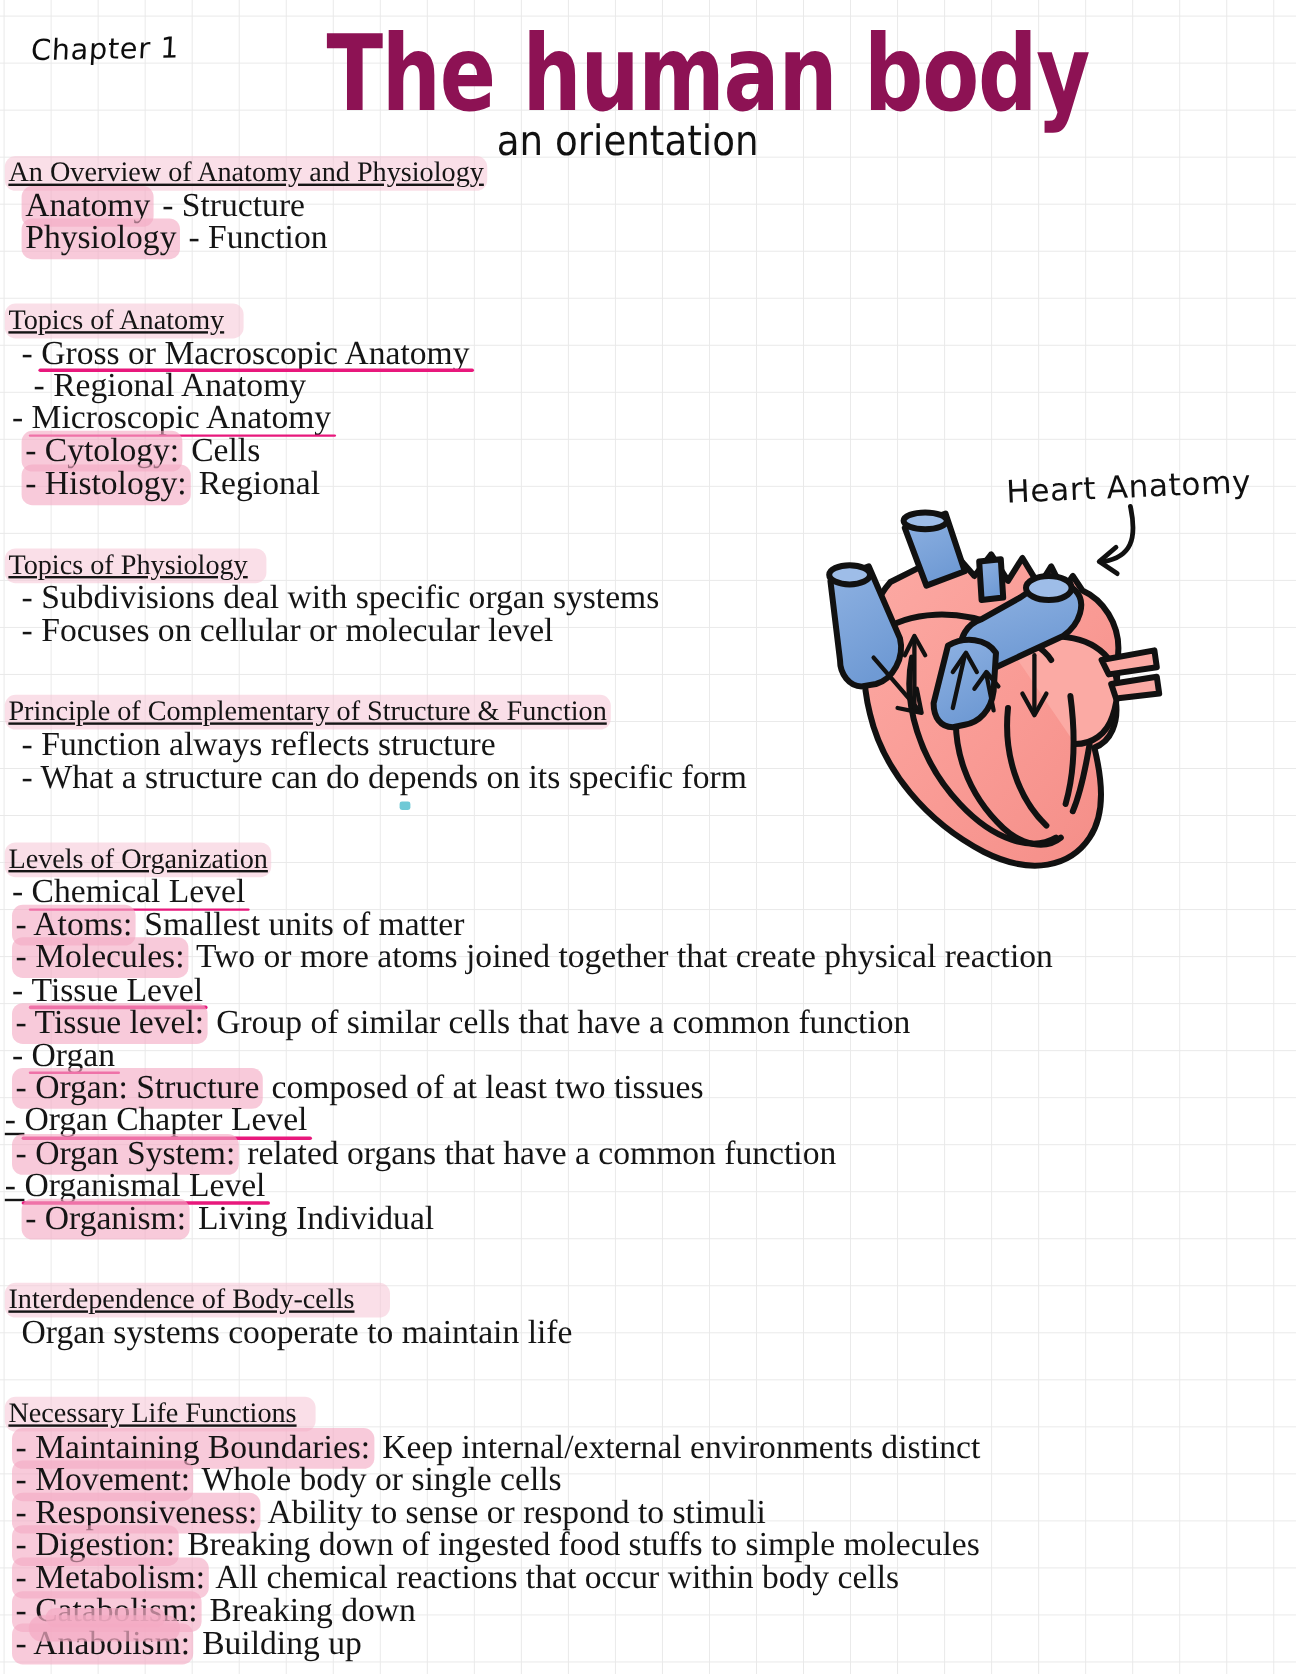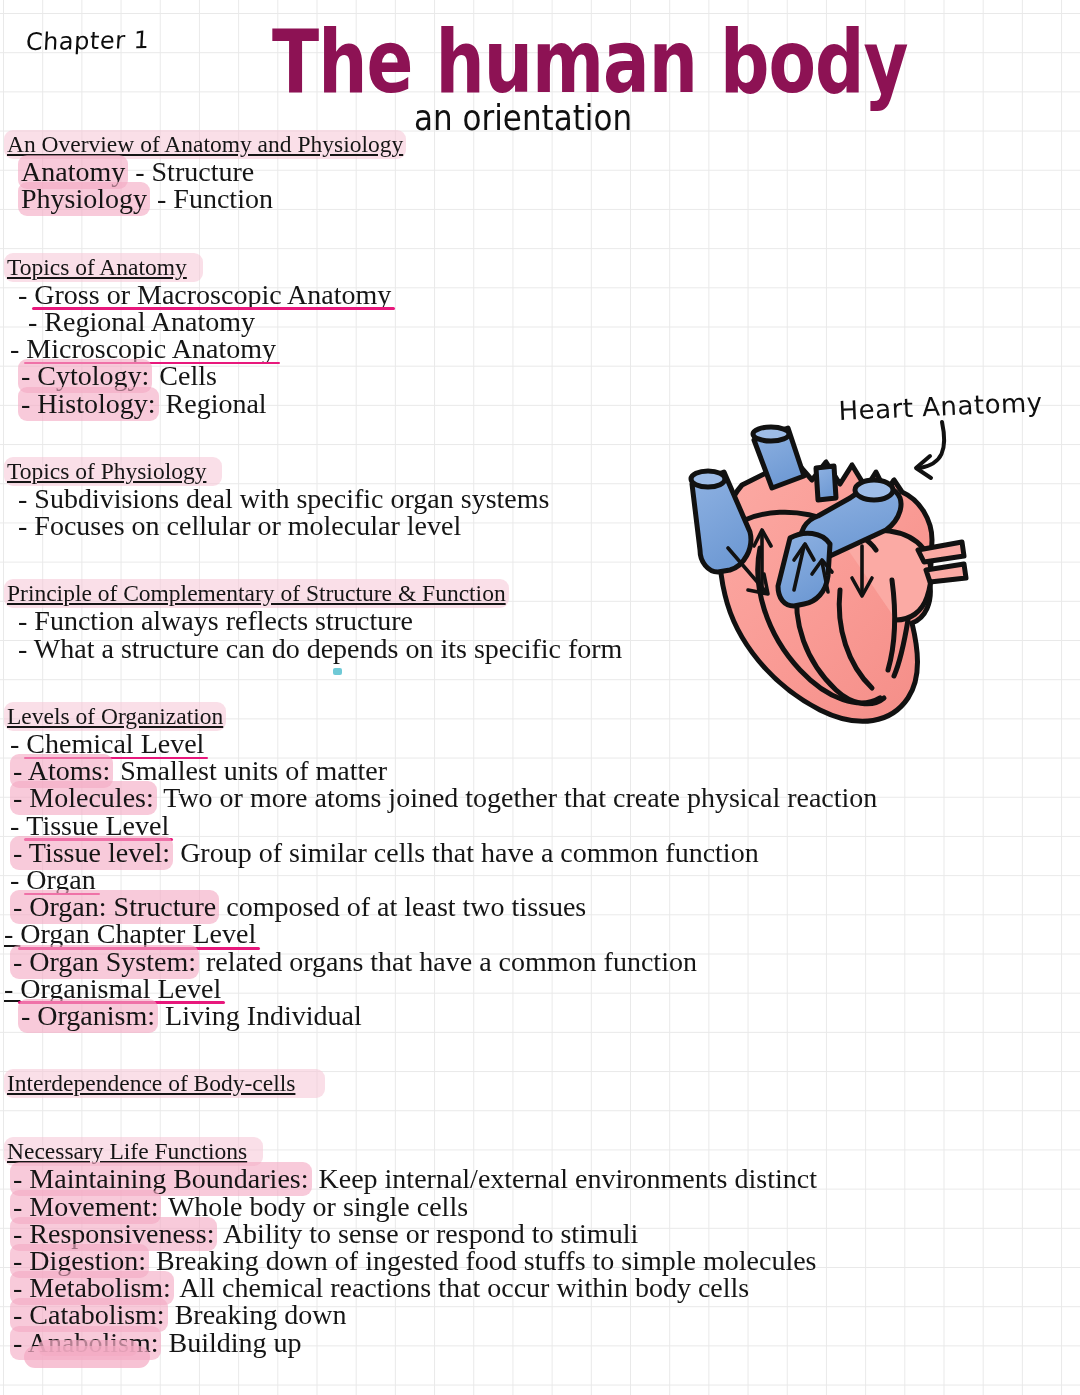--- a/index.html
+++ b/index.html
@@ -266,20 +266,21 @@
     <div class="line ind2">
       <span class="hl">- Organism:</span><span> Living Individual</span>
     </div>
 
     <div class="spacer"></div>
     <div class="spacer half"></div>
 
     <div class="line h ind0">
       <span class="hl soft wider">Interdependence of Body-cells</span>
     </div>
+    <div class="line ind2">Organ systems cooperate to maintain life</div>
 
     <div class="spacer"></div>
     <div class="spacer half"></div>
 
     <div class="line h ind0">
       <span class="hl soft wide">Necessary Life Functions</span>
     </div>
     <div class="line ind1">
       <span class="hl">- Maintaining Boundaries:</span><span> Keep internal/external environments distinct</span>
     </div>

